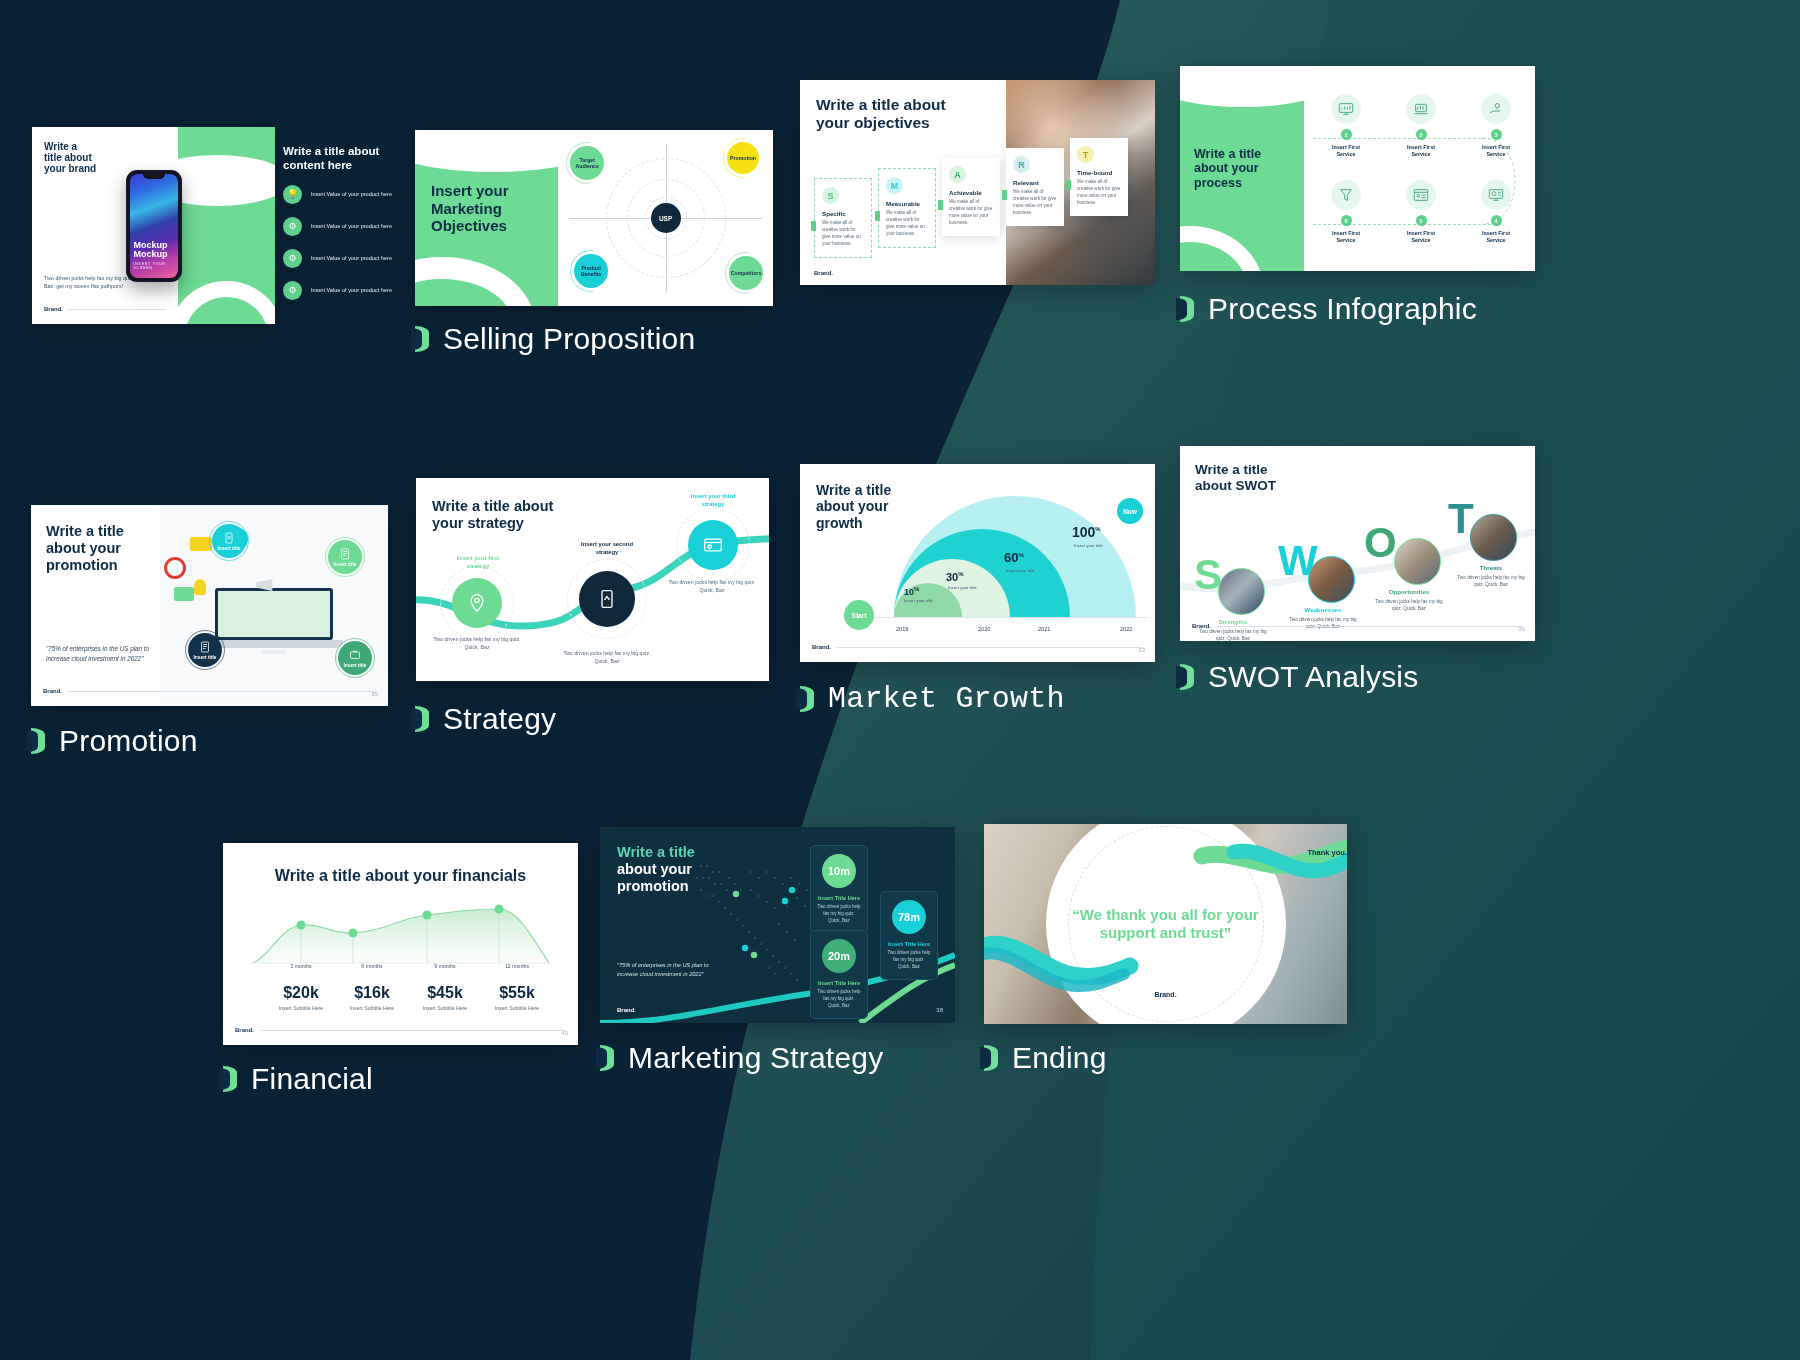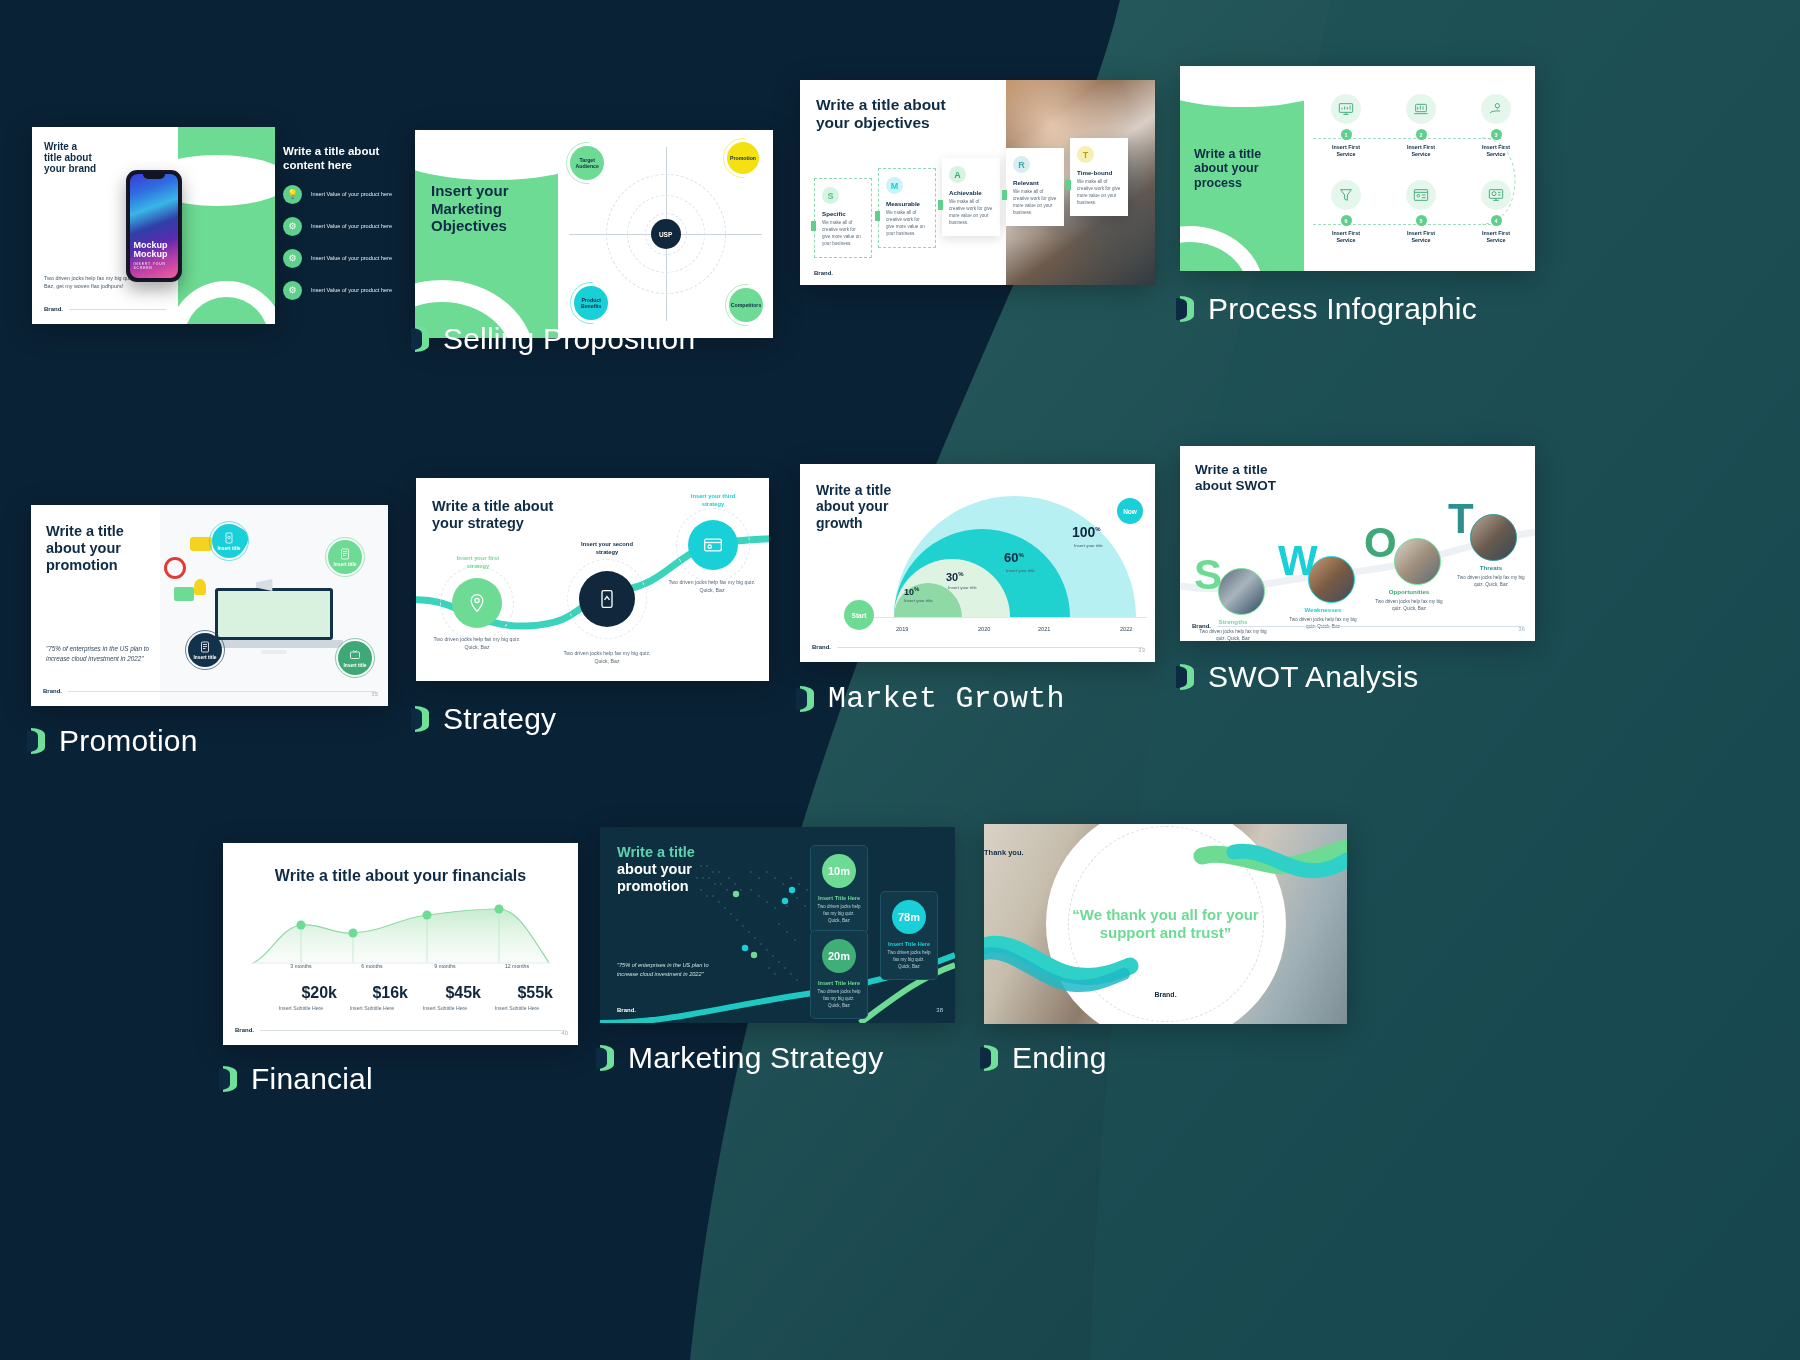--- a/index.html
+++ b/index.html
@@ -68,21 +68,21 @@
   .phone .mk s{display:block;font-size:3.3px;letter-spacing:.9px;text-decoration:none;margin-top:2px;}
   
   #product-list{position:absolute;left:283px;top:145px;width:120px;}
   #product-list h4{color:#fff;font-size:11.5px;line-height:1.2;font-weight:700;margin-bottom:12px;}
   #product-list .row{display:flex;align-items:center;gap:9px;margin-bottom:13px;}
   #product-list .bub{width:19px;height:19px;border-radius:50%;background:#5fd08c;flex:0 0 auto;
       display:flex;align-items:center;justify-content:center;color:#fff;font-size:9px;}
   #product-list .txt{font-size:5.6px;line-height:1.45;color:#e6edf3;}
 
   
-  #s-selling{left:415px;top:130px;width:358px;height:208px;}
+  #s-selling{left:415px;top:130px;width:358px;height:176px;}
   #s-selling .gpanel{position:absolute;left:0;top:0;width:40%;height:100%;background:#6ddb93;overflow:hidden;}
   #s-selling .gpanel .w1{position:absolute;left:-20%;top:-6%;width:150%;height:30%;background:#fff;border-radius:50%;}
   #s-selling .gpanel .w2{position:absolute;left:-46%;bottom:-50%;width:130%;height:78%;border:22px solid #fff;border-radius:50%;}
   #s-selling .gpanel h3{position:absolute;left:16px;top:52px;font-size:15px;line-height:1.18;font-weight:700;color:#0f2c47;}
   #s-selling .quad{position:absolute;right:0;top:0;width:60%;height:100%;}
   .axisv{position:absolute;left:50%;top:8%;height:84%;width:1px;background:#c9d3dc;}
   .axish{position:absolute;top:50%;left:5%;width:90%;height:1px;background:#c9d3dc;}
   .ring{position:absolute;left:50%;top:50%;transform:translate(-50%,-50%);border:1px dashed #d9e1e8;border-radius:50%;}
   .bub2{position:absolute;border-radius:50%;display:flex;align-items:center;justify-content:center;text-align:center;
         font-size:5.2px;font-weight:700;line-height:1.2;color:#0f2c47;}
@@ -159,21 +159,21 @@
   .swotimg{position:absolute;width:47px;height:47px;border-radius:50%;border:1.4px solid #5fd08c;overflow:hidden;}
   .swotcap{position:absolute;text-align:center;width:78px;}
   .swotcap b{display:block;font-size:6.2px;margin-bottom:3px;}
   .swotcap span{display:block;font-size:4.7px;line-height:1.5;color:#4e616f;}
 
   
   #s-financial{left:223px;top:843px;width:355px;height:202px;}
   #s-financial h3{position:absolute;left:0;right:0;top:24px;text-align:center;font-size:16px;font-weight:700;color:#0f2c47;}
   .fcol{position:absolute;bottom:34px;width:72px;text-align:center;}
   .fcol .mo{font-size:5.2px;color:#44586b;margin-bottom:16px;}
-  .fcol .amt{font-size:16px;font-weight:700;color:#10293f;line-height:1;text-align:right;}
+  .fcol .amt{font-size:16px;font-weight:700;color:#10293f;line-height:1;}
   .fcol .sub{font-size:5.2px;color:#5a6b7a;margin-top:4px;}
 
   
   #s-mstrategy{left:600px;top:827px;width:355px;height:196px;background:#0d2f3f;}
   #s-mstrategy h3{position:absolute;left:17px;top:17px;font-size:14.5px;line-height:1.18;font-weight:700;color:#fff;}
   #s-mstrategy h3 em{font-style:normal;color:#5fd3b0;font-weight:700;}
   #s-mstrategy .quote{position:absolute;left:17px;bottom:44px;width:100px;font-size:5.6px;line-height:1.65;font-style:italic;color:#cfe3e6;}
   .mcard{position:absolute;width:58px;background:#12394a;border:1px solid #1d5163;border-radius:5px;padding:8px 6px 9px;text-align:center;}
   .mcard .ball{width:34px;height:34px;border-radius:50%;margin:0 auto 7px;display:flex;align-items:center;justify-content:center;
      font-size:11px;font-weight:700;color:#fff;}
@@ -181,21 +181,21 @@
   .mcard .dd{font-size:4.5px;line-height:1.5;color:#bcd3d8;}
 
   
   #s-ending{left:984px;top:824px;width:363px;height:200px;overflow:hidden;}
   #s-ending .bgimg{position:absolute;inset:0;
      background:linear-gradient(115deg,#d9d3c6 0%,#c6bdad 20%,#8e7c6b 40%,#cfc7bd 62%,#9fb0b6 82%,#7d8e95 100%);}
   #s-ending .circle{position:absolute;left:50%;top:50%;transform:translate(-50%,-50%);
      width:240px;height:240px;border-radius:50%;background:#fff;}
   #s-ending .dashc{position:absolute;left:50%;top:50%;transform:translate(-50%,-50%);
      width:196px;height:196px;border-radius:50%;border:1px dashed #d5dde3;}
-  #s-ending .ty{position:absolute;left:0;right:0;top:24px;text-align:left;font-size:7.5px;font-weight:700;color:#0f2c47;}
+  #s-ending .ty{position:absolute;left:0;right:0;top:24px;text-align:right;font-size:7.5px;font-weight:700;color:#0f2c47;}
   #s-ending .qt{position:absolute;left:50%;top:50%;transform:translate(-50%,-50%);width:230px;text-align:center;
      font-size:15px;line-height:1.2;font-weight:700;color:#6ddb93;}
   #s-ending .bd{position:absolute;left:0;right:0;bottom:26px;text-align:center;font-size:7px;font-weight:700;color:#0f2c47;}
 </style>
 </head>
 <body>
 
 <svg id="bg-teal" width="1800" height="1360" viewBox="0 0 1800 1360">
   <defs>
     <linearGradient id="tg" x1="0" y1="0" x2="1" y2="1">

